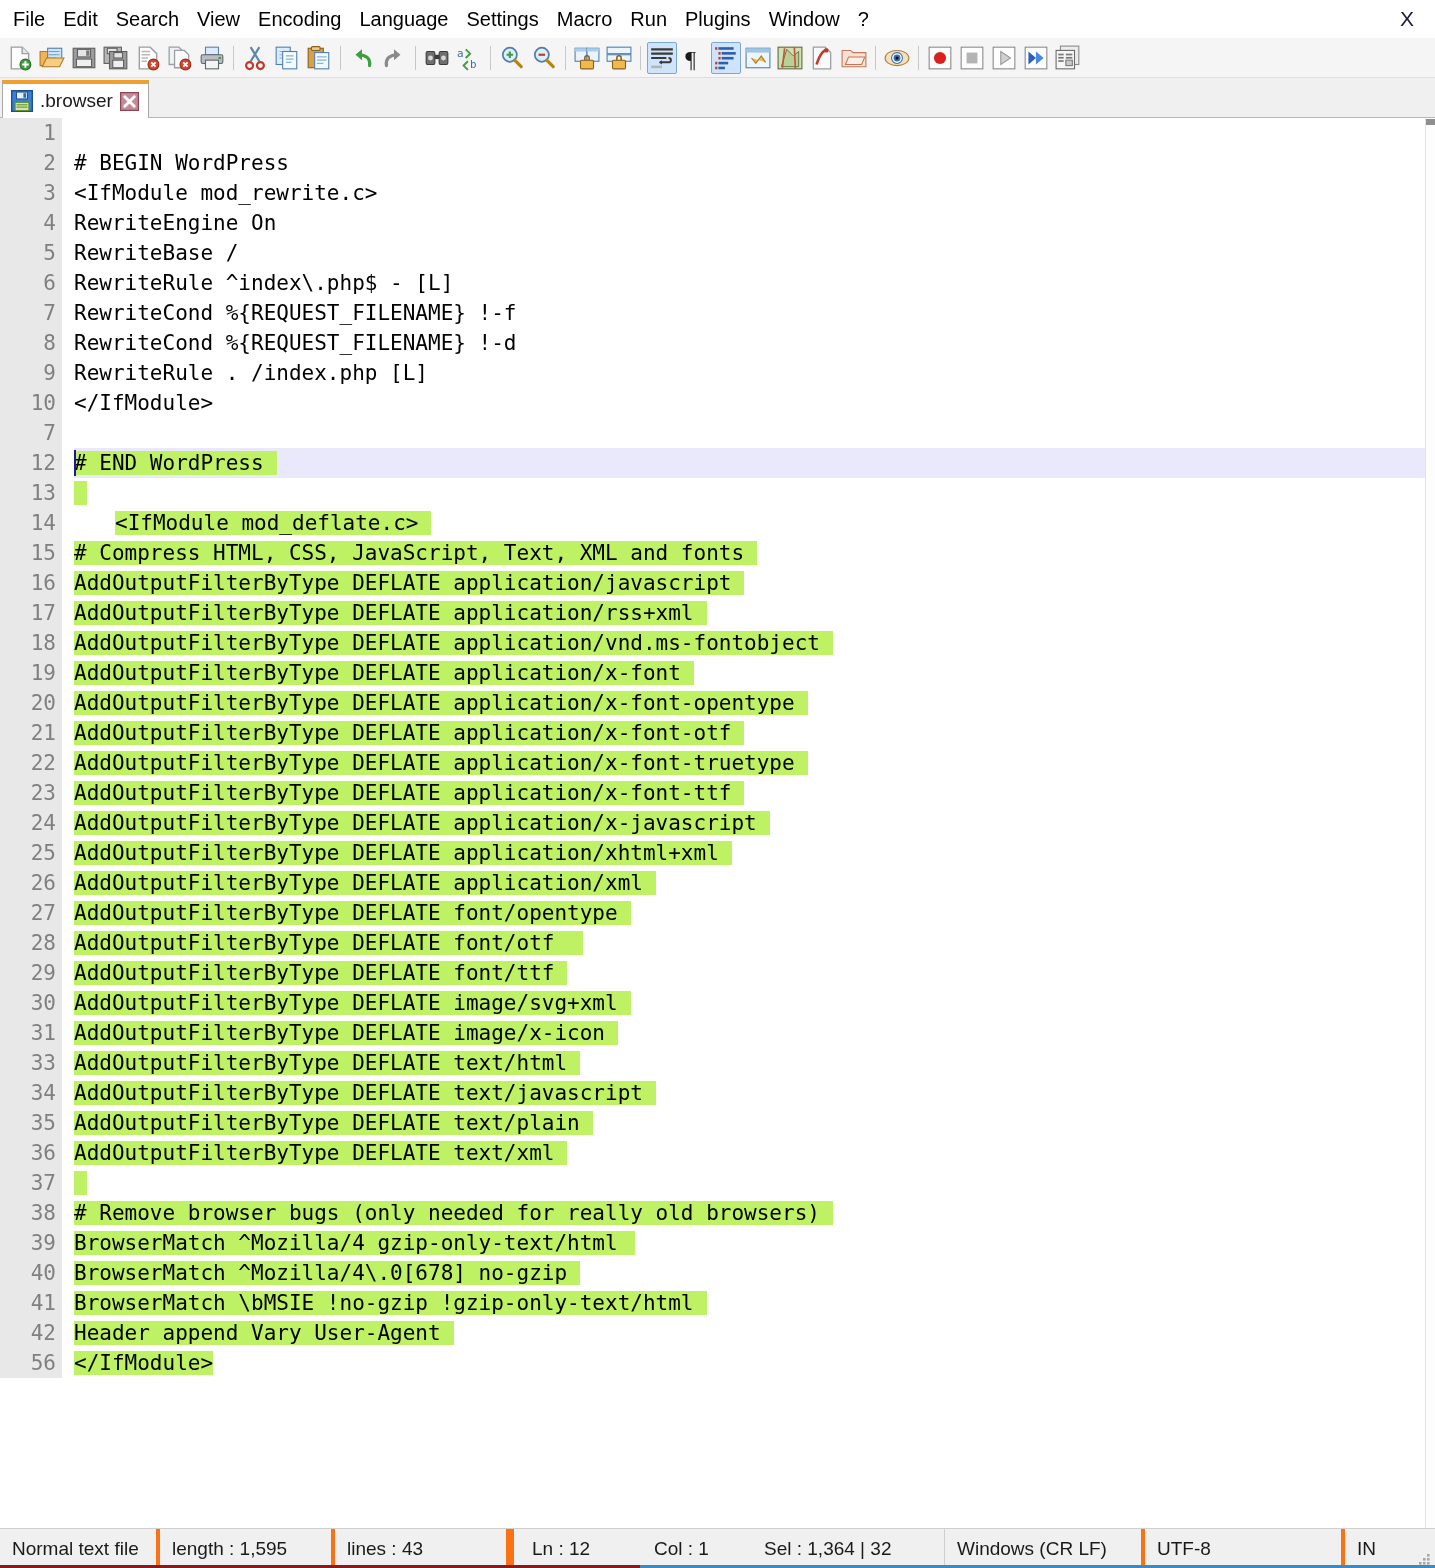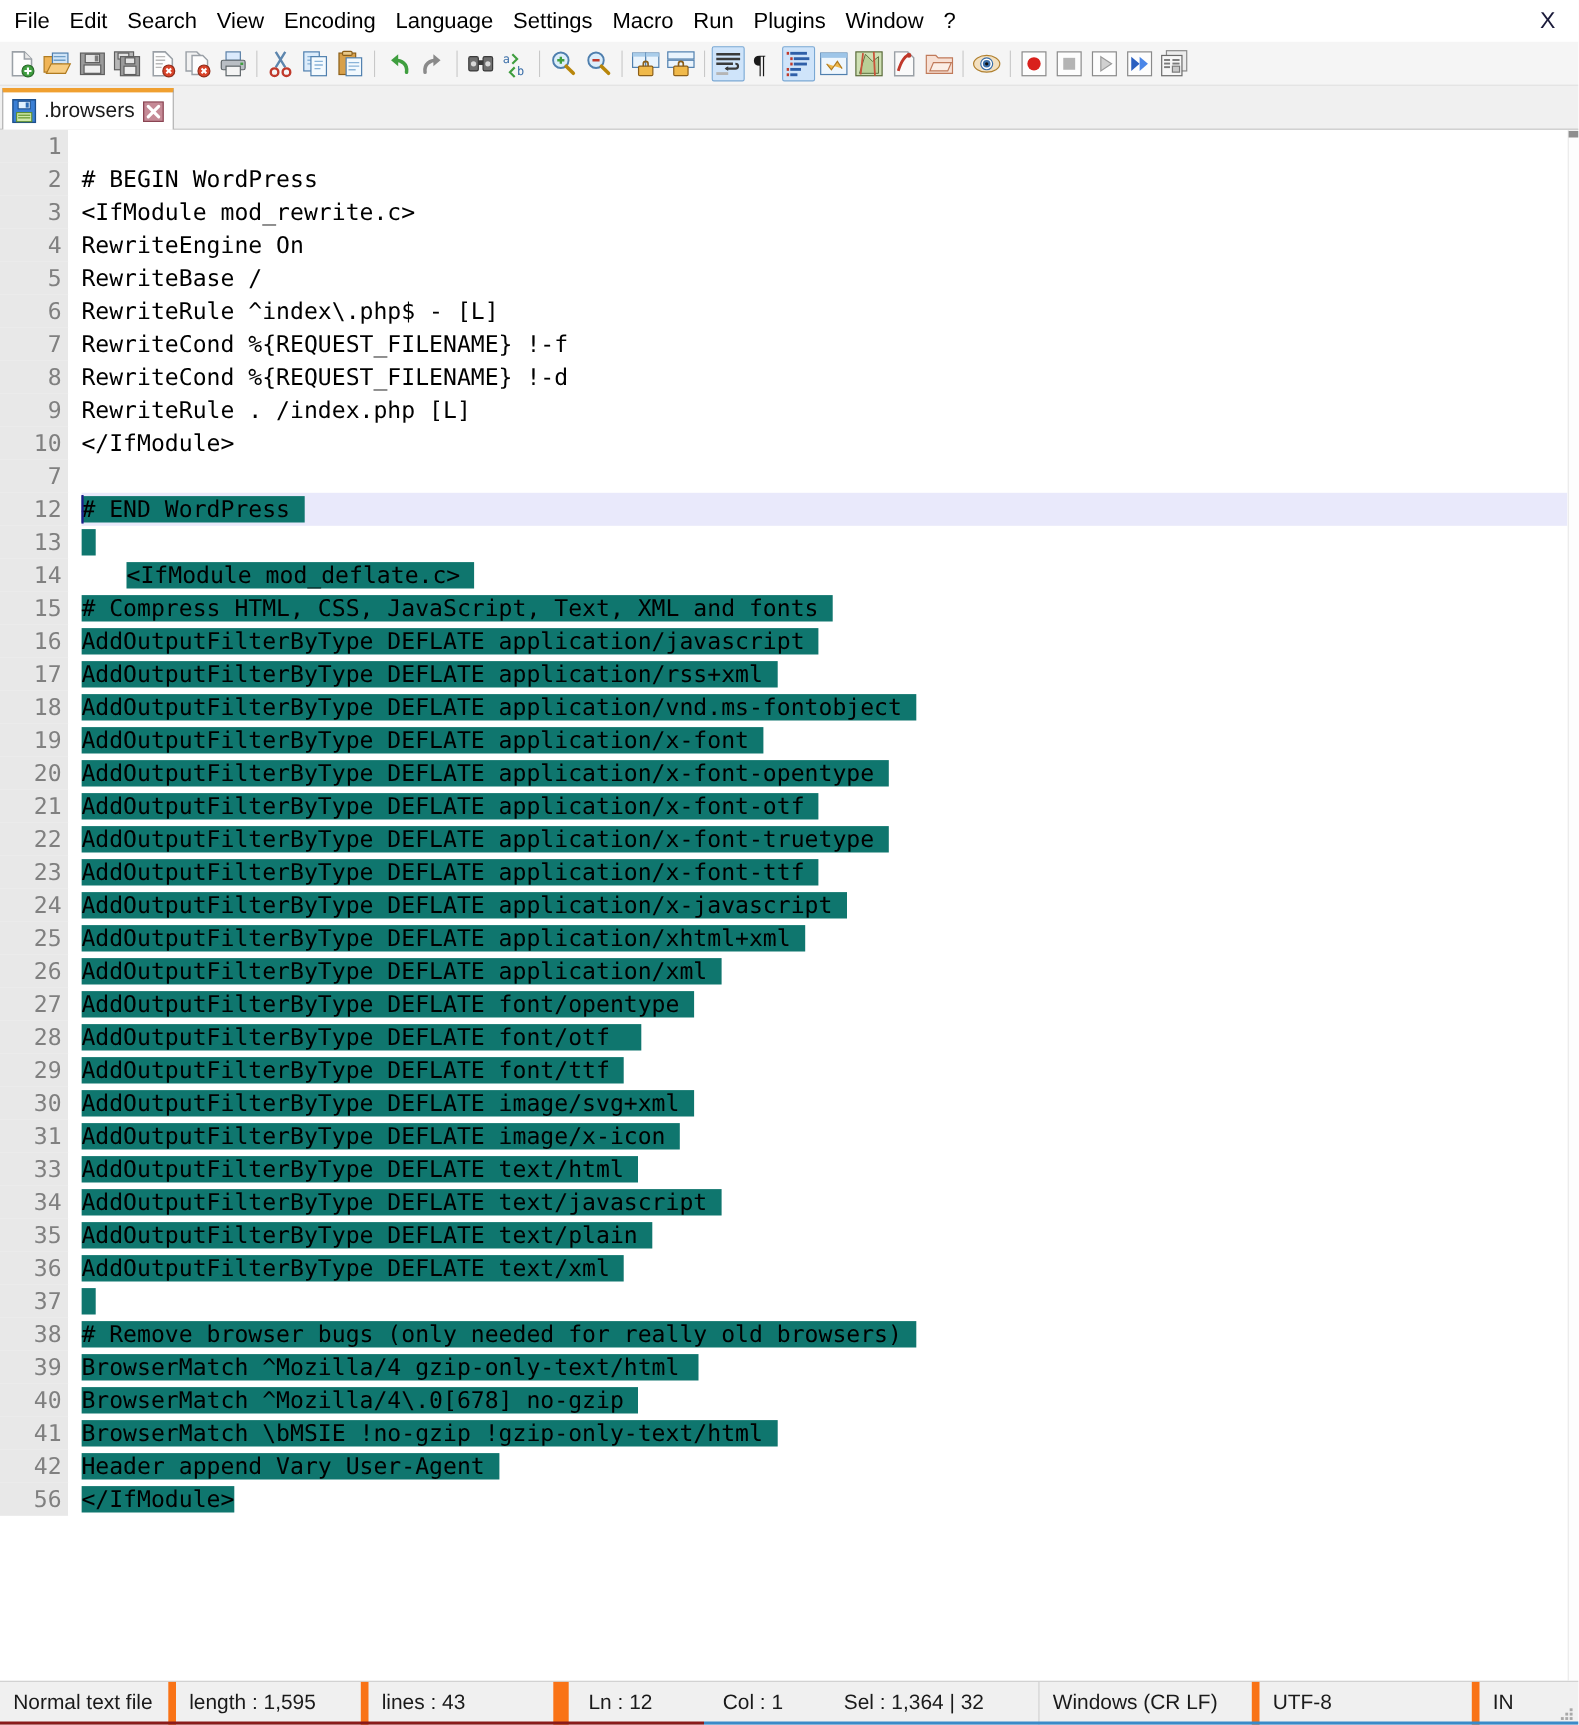--- a/index.html
+++ b/index.html
@@ -156,21 +156,21 @@
   }
   .code-text {
     position: relative;
     z-index: 1;
     padding-left: 0px;
     height: 30px;
     line-height: 30px;
     color: #000000;
   }
   .code-text .sel {
-    background: #0f766e;
+    background: #bef264;
   }
   .caret {
     position: absolute;
     left: 74px; top: 2px;
     width: 2px; height: 26px;
     background: #1c1c8c;
     z-index: 3;
   }
   .vscroll {
     width: 10px;
@@ -201,21 +201,21 @@
     content: "";
     position: absolute;
     left: 0; right: 0; bottom: 0;
     height: 3px;
     background: linear-gradient(to right, #8a1a1a 0 640px, #3a8ac8 640px 100%);
   }
   .sb-cell {
     height: 40px;
     display: flex; align-items: center;
     padding: 0 12px;
-    border-right: 7px solid #f97316;
+    border-right: 4px solid #f97316;
     white-space: nowrap;
     overflow: hidden;
   }
   .sb-cell.nb { border-right: none; }
   .sb-grip {
     position: absolute;
     right: 3px; bottom: 5px;
     width: 14px; height: 14px;
   }
 </style>
@@ -506,21 +506,21 @@
       <span style="width:22px;height:22px;display:inline-block;">
         <svg width="22" height="22" viewBox="0 0 16 16">
           <rect x="0.5" y="0.5" width="15" height="15" fill="#3a7fd5" stroke="#1d4f8c"></rect>
           <rect x="4" y="1.5" width="8" height="5" fill="#dff0ff" stroke="#1d4f8c" stroke-width="0.7"></rect>
           <rect x="9" y="2.3" width="2" height="3.4" fill="#2c6cb5"></rect>
           <rect x="3" y="9" width="10" height="6" fill="#cfe8a8" stroke="#5b8c2a" stroke-width="0.7"></rect>
           <rect x="4" y="10.3" width="8" height="0.9" fill="#6f9e3c"></rect>
           <rect x="4" y="12" width="8" height="0.9" fill="#6f9e3c"></rect>
         </svg>
       </span>
-      <span class="tab-label">.browsers</span>
+      <span class="tab-label">.browser</span>
       <span class="tab-close">
         <svg width="19" height="19" viewBox="0 0 16 16">
           <rect x="0.5" y="0.5" width="15" height="15" fill="#c58a96" stroke="#8a4452"></rect>
           <path d="M4 4 L12 12 M12 4 L4 12" stroke="#ffffff" stroke-width="2.4" stroke-linecap="round"></path>
         </svg>
       </span>
     </div>
   </div>
 
   <div class="editor-wrap">

